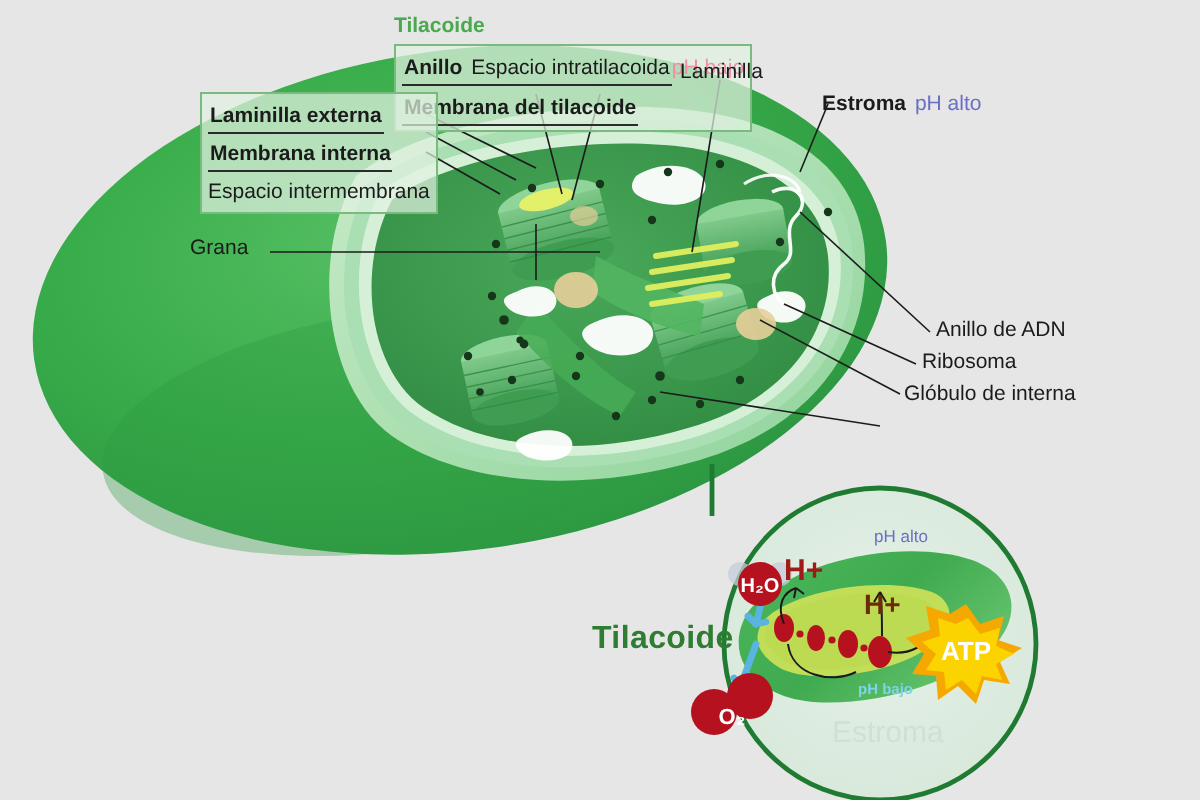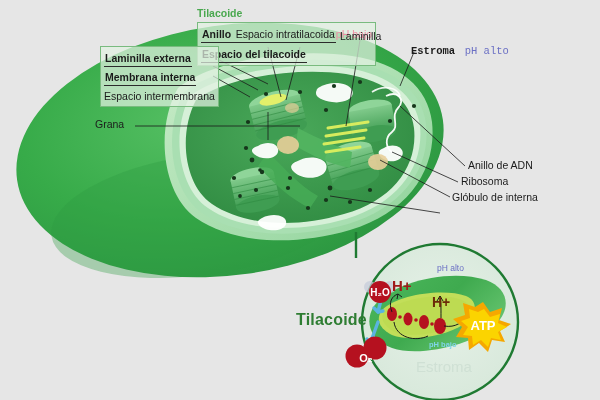--- a/index.html
+++ b/index.html
@@ -309,21 +309,21 @@
     <span class="t-head-green">Tilacoide</span>
     <div class="boxgreen" style="margin-top:1px;">
       <span class="row">
         <span class="underbox">
           <span class="t-bold">Anillo</span>
           <span class="t-reg">Espacio intratilacoida</span>
         </span><span class="t-pink">pH bajo</span>
       </span>
       <span class="row" style="margin-top:1px;">
         <span class="underbox">
-          <span class="t-bold">Espacio del tilacoide</span>
+          <span class="t-bold">Membrana del tilacoide</span>
         </span>
       </span>
     </div>
   </div>
 
   <div class="lbl" style="left:100px;top:45px;">
     <div class="boxgreen" style="margin-top:1px;">
       <span class="row">
         <span class="underbox">
           <span class="t-bold">Laminilla externa</span>
@@ -335,21 +335,21 @@
         </span>
       </span>
       <span class="row">
         <span class="t-reg">Espacio intermembrana</span>
       </span>
     </div>
   </div>
 
   <div class="lbl t-reg" style="left:340px;top:31px;">Laminilla</div>
 
-  <div class="lbl" style="left:411px;top:42px;font-family:Liberation Mono, monospace;">
+  <div class="lbl" style="left:411px;top:42px;">
     <span class="t-bold">Estroma</span>
     <span class="t-purple">pH alto</span>
   </div>
 
   <div class="lbl t-reg" style="left:95px;top:119px;">Grana</div>
 
   <div class="lbl t-reg" style="left:468px;top:160px;">Anillo de ADN</div>
   <div class="lbl t-reg" style="left:461px;top:176px;">Ribosoma</div>
   <div class="lbl t-reg" style="left:452px;top:192px;">Glóbulo de interna</div>
 

